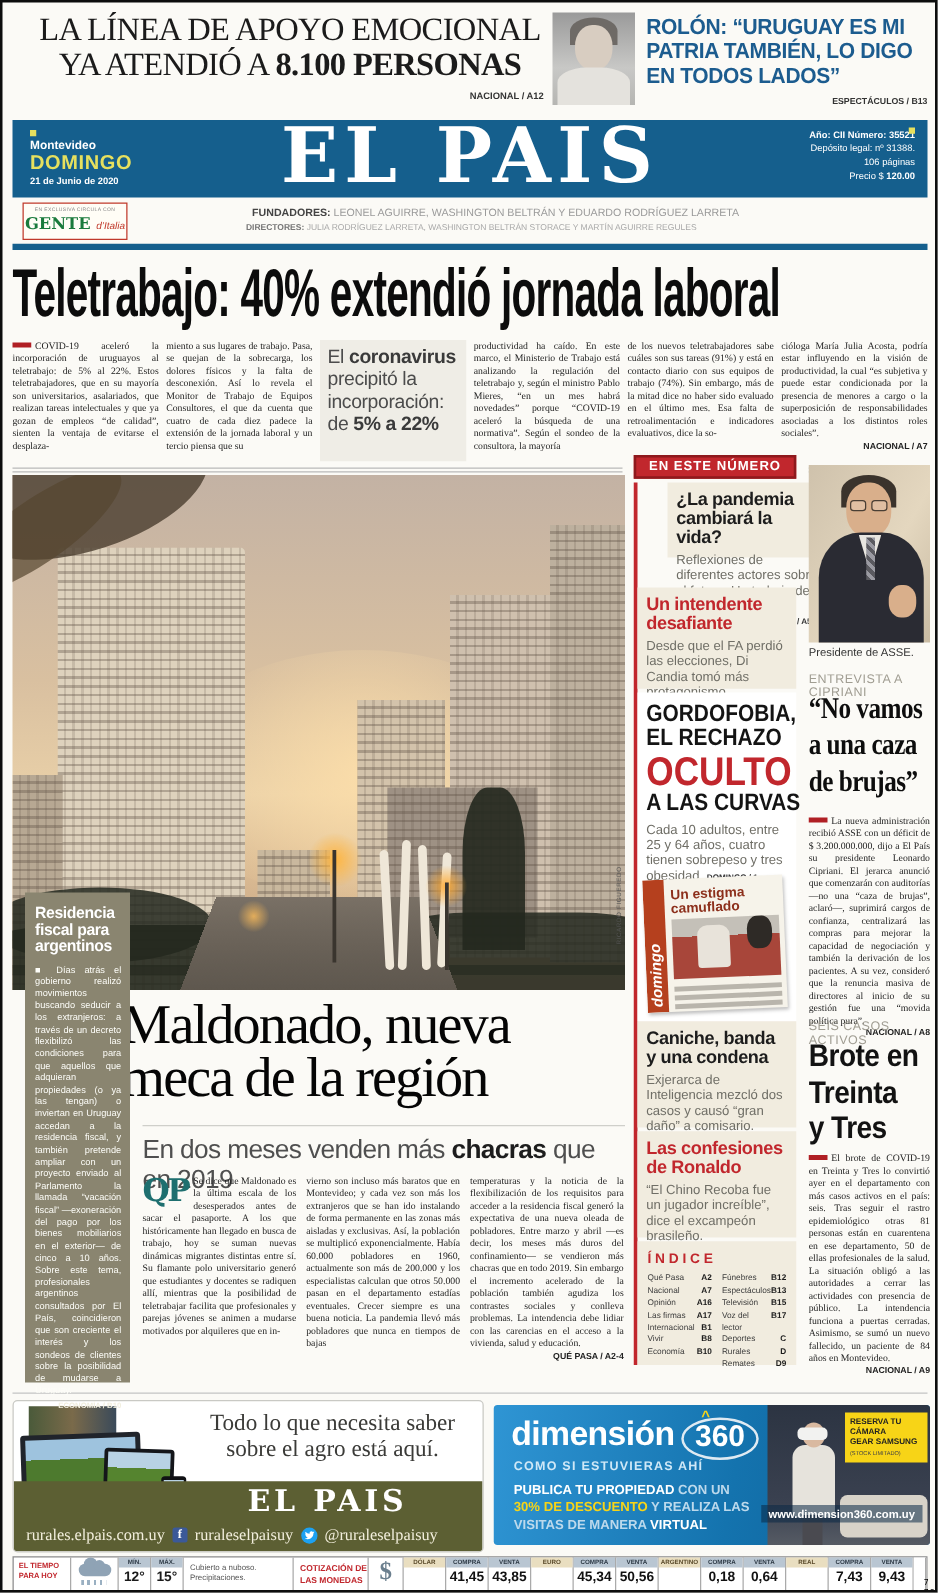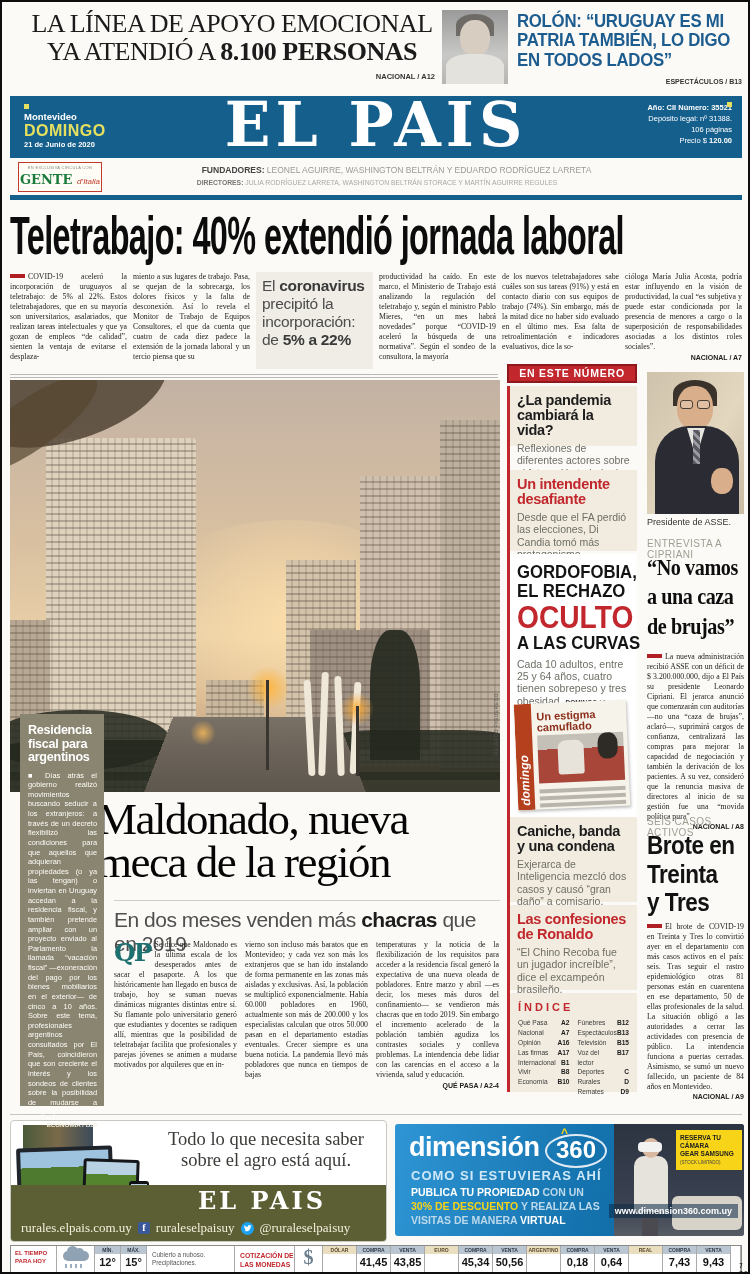--- a/index.html
+++ b/index.html
@@ -217,21 +217,21 @@
 
   
   #ad2 { left:393px; top:1122px; width:349px; height:112px; border-radius:3px; overflow:hidden;
          background:linear-gradient(100deg,#2f95d4 0%,#1473ae 55%,#0d5e95 100%); }
   #ad2 .brand { position:absolute; left:14px; top:8px; color:#fff; font-weight:bold;
         font-size:27px; letter-spacing:-0.5px; }
   #ad2 .b360 { position:absolute; left:150px; top:10px; color:#fff; font-weight:bold;
         font-size:24px; border:2px solid #dfeaf2; border-radius:50%; padding:0 9px 2px 9px; }
   #ad2 .roof { position:absolute; left:166px; top:2px; color:#f7d417; font-weight:bold; font-size:12px; }
   #ad2 .tag { position:absolute; left:16px; top:44px; color:#cfe8f7; font-weight:bold;
-        font-size:13px; letter-spacing:1px; }
+        font-size:10px; letter-spacing:1px; }
   #ad2 .l { position:absolute; left:16px; color:#fff; font-size:10.5px; font-weight:bold; }
   #ad2 .l .dim { color:#bcd9ec; font-weight:bold; }
   #ad2 .l .yel { color:#f7d417; }
   #room { position:absolute; right:0; top:0; width:130px; height:112px;
           background:linear-gradient(#2c3442,#3a4150 70%,#565b64); }
   #room .sofa { position:absolute; right:2px; bottom:6px; width:70px; height:34px;
           border-radius:6px; background:#d8d3c9; }
   #room .head { position:absolute; left:28px; top:14px; width:18px; height:20px;
           border-radius:50%; background:#d9b9a0; }
   #room .vr { position:absolute; left:24px; top:18px; width:24px; height:10px;
@@ -388,21 +388,21 @@
   <div class="ab" id="malCols">
     <div class="col btxt"><span id="qp">QP</span><span>Se dice que Maldonado es la última escala de los desesperados antes de sacar el pasaporte. A los que históricamente han llegado en busca de trabajo, hoy se suman nuevas dinámicas migrantes distintas entre sí. Su flamante polo universitario generó que estudiantes y docentes se radiquen allí, mientras que la posibilidad de teletrabajar facilita que profesionales y parejas jóvenes se animen a mudarse motivados por alquileres que en in-</span></div>
     <div class="col btxt">vierno son incluso más baratos que en Montevideo; y cada vez son más los extranjeros que se han ido instalando de forma permanente en las zonas más aisladas y exclusivas. Así, la población se multiplicó exponencialmente. Había 60.000 pobladores en 1960, actualmente son más de 200.000 y los especialistas calculan que otros 50.000 pasan en el departamento estadías eventuales. Crecer siempre es una buena noticia. La pandemia llevó más pobladores que nunca en tiempos de bajas</div>
     <div class="col btxt"><span>temperaturas y la noticia de la flexibilización de los requisitos para acceder a la residencia fiscal generó la expectativa de una nueva oleada de pobladores. Entre marzo y abril —es decir, los meses más duros del confinamiento— se vendieron más chacras que en todo 2019. Sin embargo el incremento acelerado de la población también agudiza los contrastes sociales y conlleva problemas. La intendencia debe lidiar con las carencias en el acceso a la vivienda, salud y educación.</span><span class="endref">QUÉ PASA / A2-4</span></div>
   </div>
   <div class="ab" id="midRule"></div>
 
   <div class="ab" id="numHead">EN ESTE NÚMERO</div>
   <div class="ab" id="redBar"></div>
 
-  <div class="ab numSec" style="top:384px;height:60px;">
+  <div class="ab numSec" style="top:384px;height:60px;margin-left:24px;">
     <h4>¿La pandemia cambiará la vida?</h4>
     <div class="nb">Reflexiones de diferentes actores sobre el futuro. Un trabajo de la UM y El País.</div>
     <div class="ref">QUÉ PASA / A5-6</div>
   </div>
   <div class="ab numSec" style="top:468px;height:81px;">
     <h4 class="red">Un intendente desafiante</h4>
     <div class="nb">Desde que el FA perdió las elecciones, Di Candia tomó más protagonismo.</div>
     <div class="ref">NACIONAL / A13</div>
   </div>
 

